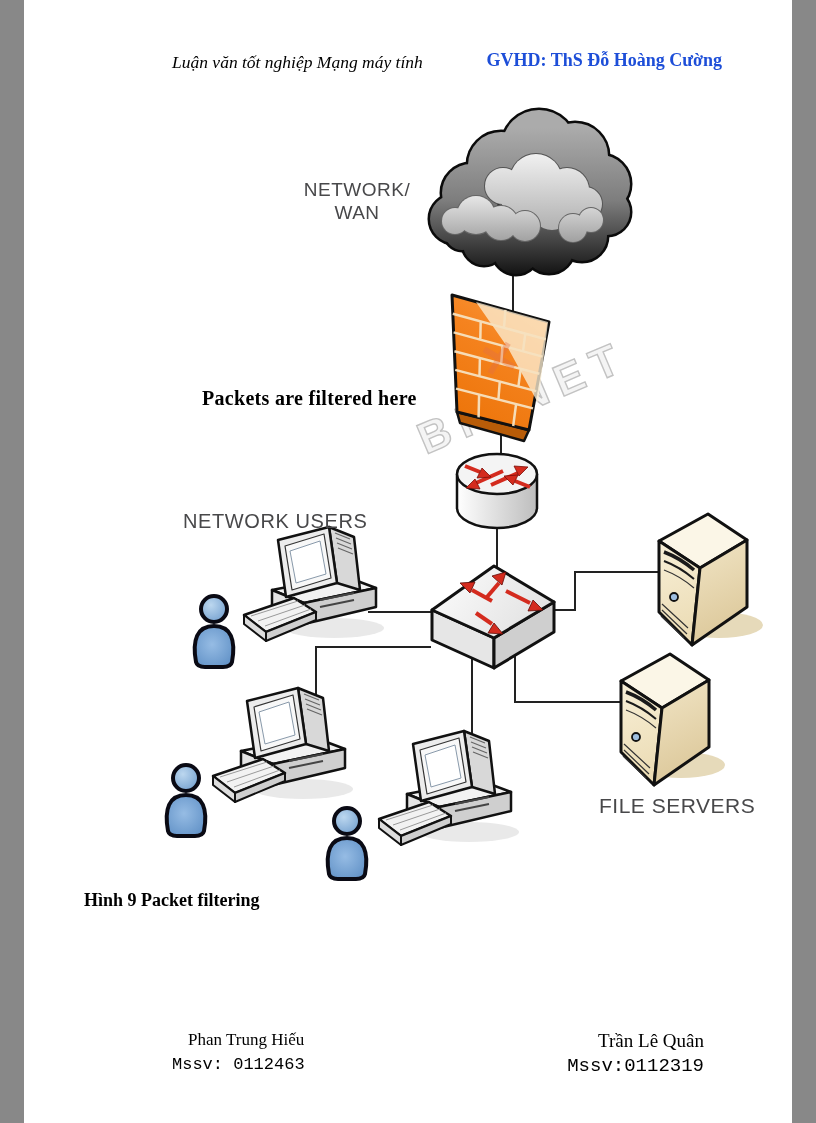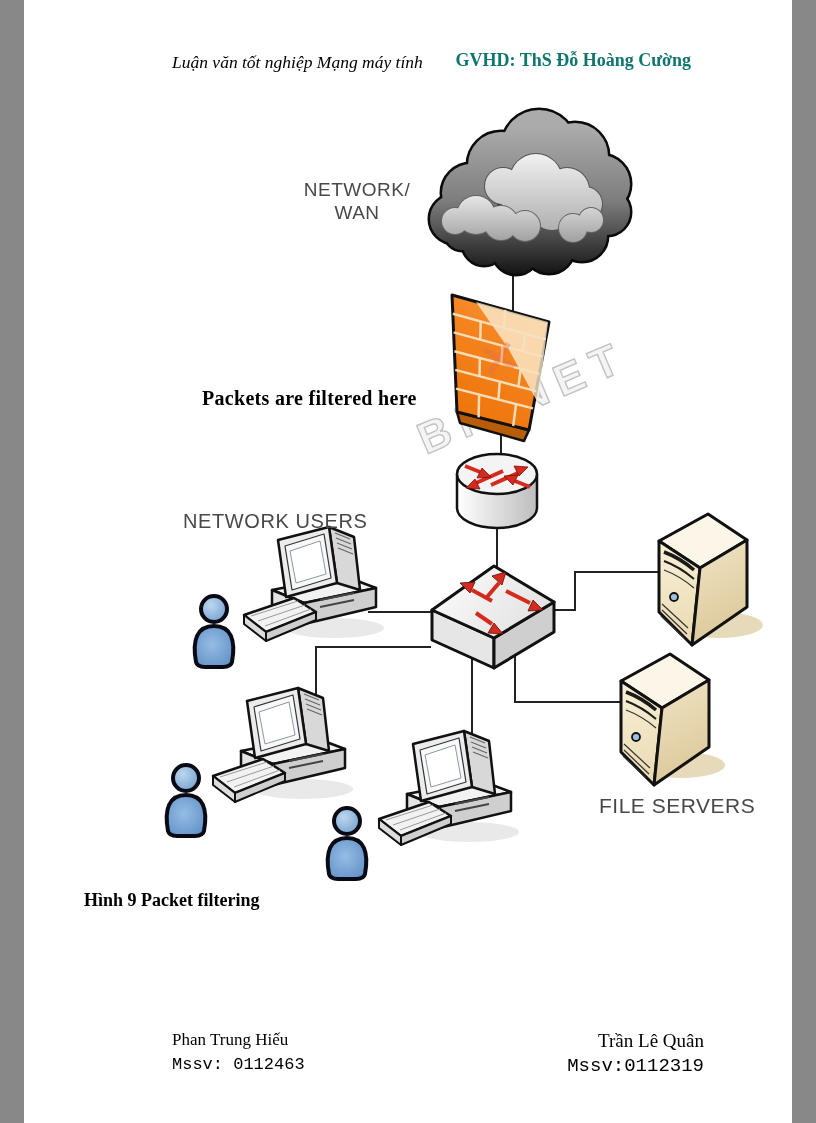--- a/index.html
+++ b/index.html
@@ -1,27 +1,27 @@
 <!DOCTYPE html>
 <html><head>
 <meta charset="utf-8">
 <style>
   html,body{margin:0;padding:0;background:#888;}
   .page{position:relative;width:768px;height:1123px;background:#ffffff;margin:0 auto;
         font-family:"Liberation Serif",serif;overflow:hidden;}
   .t{position:absolute;white-space:nowrap;}
   .hdr-left{left:148px;top:52px;font:italic 17.5px "Liberation Serif",serif;color:#000;z-index:3;}
-  .hdr-right{right:101px;top:50px;font:bold 18px "Liberation Serif",serif;color:#0f766e;z-index:3;}
+  .hdr-right{right:70px;top:50px;font:bold 18px "Liberation Serif",serif;color:#1d4ed8;z-index:3;}
   .lbl{font-family:"Liberation Sans",sans-serif;color:#48484a;z-index:3;}
   .internet{left:272px;top:178px;width:122px;text-align:center;font-size:19px;line-height:23px;letter-spacing:.5px;}
   .netusers{left:159px;top:510px;font-size:20px;letter-spacing:.6px;}
   .fileservers{left:575px;top:794px;font-size:21px;letter-spacing:.5px;}
   .packets{left:178px;top:387px;font:bold 20px "Liberation Serif",serif;color:#000;letter-spacing:.3px;z-index:3;}
   .caption{left:60px;top:890px;width:756px;text-align:left;font:bold 18px "Liberation Serif",serif;color:#000;z-index:3;}
-  .f-row1{top:1030px;}
+  .f-row1{top:1030px;margin-left:16px;}
   .f-row2{top:1055px;font-family:Liberation Mono, monospace;}
   .f-left{left:148px;font-size:17px;color:#000;z-index:3;}
   .f-center{left:58px;width:758px;text-align:center;font-size:17px;color:#000;z-index:3;}
   .f-right{right:88px;text-align:right;font-size:19px;color:#000;z-index:3;}
   .watermark{left:386px;top:418px;transform:rotate(-23deg);transform-origin:0 0;
              font:bold 44px "Liberation Sans",sans-serif;letter-spacing:10px;
              color:rgba(150,150,150,0.10);-webkit-text-stroke:1.4px rgba(185,185,185,.85);z-index:0;}
   .ghost-x{left:456px;top:332px;font:bold 46px "Liberation Sans",sans-serif;
            color:rgba(225,110,70,.38);transform:rotate(-14deg);z-index:2;}
   svg.diagram{position:absolute;left:0;top:0;z-index:1;}

